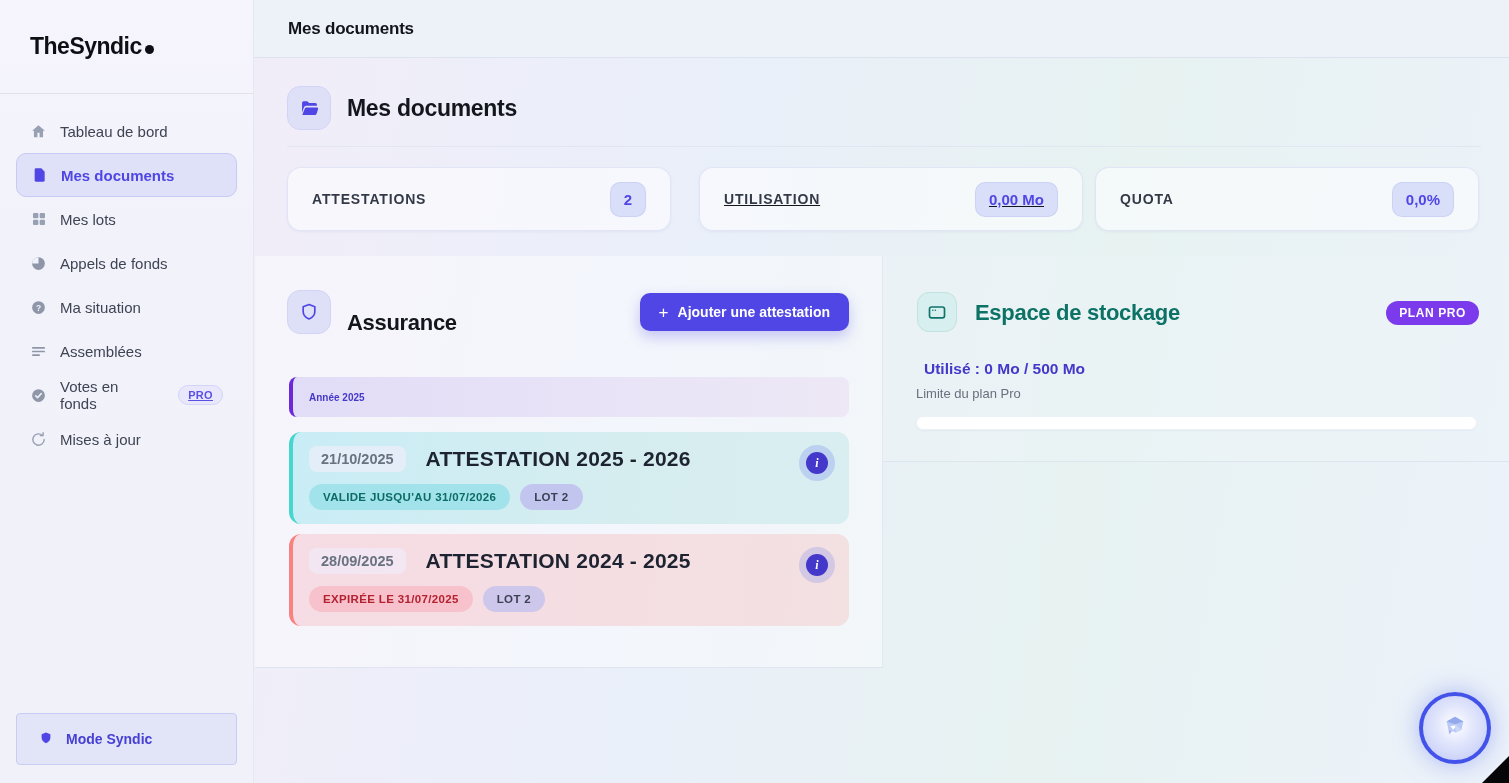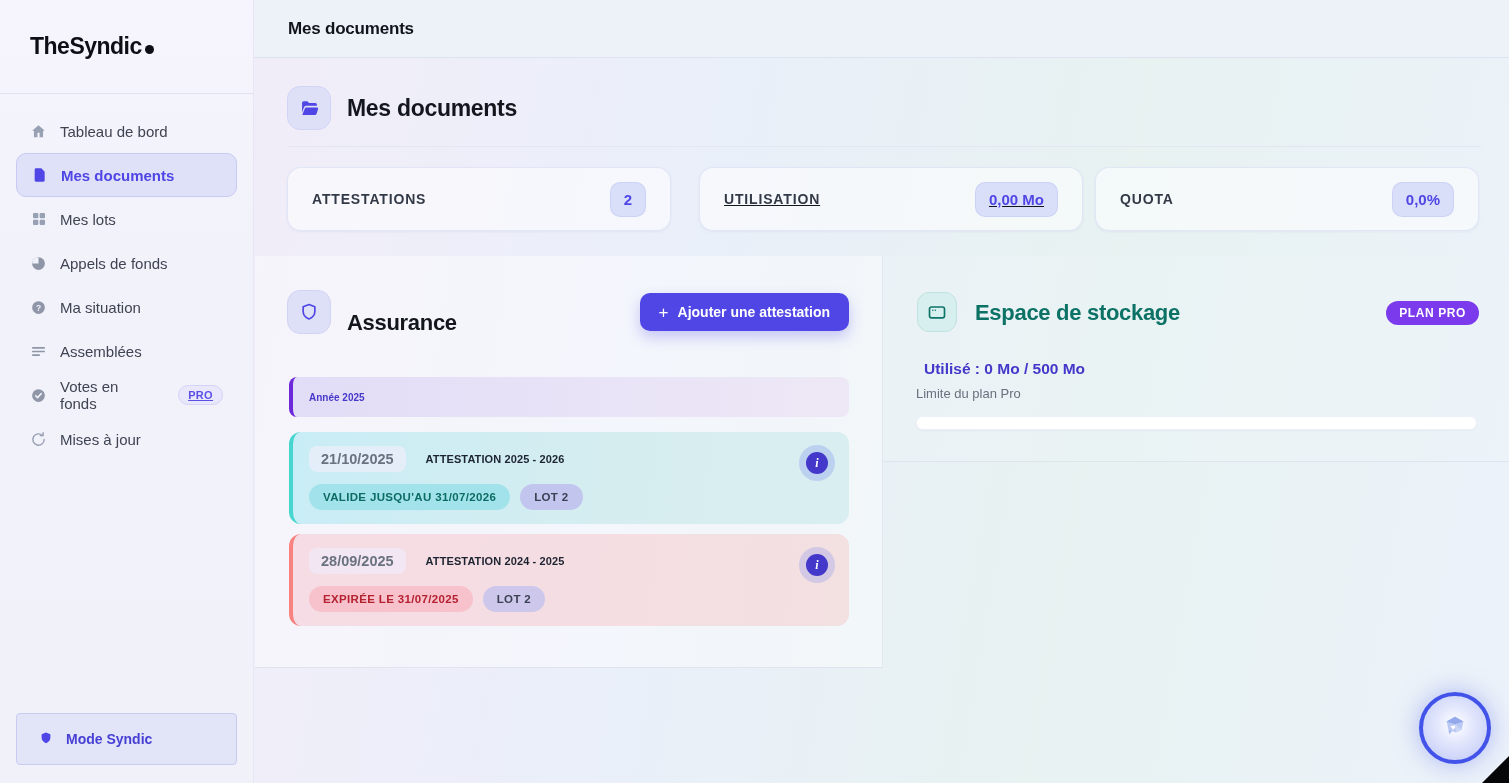--- a/index.html
+++ b/index.html
@@ -76,21 +76,21 @@
 
   .att-card { position:absolute; left:34px; width:560px; height:92px; border-radius:12px; padding:14px 16px; }
   .att-card.valid { top:176px; border-left:4px solid #45d6cf;
     background:linear-gradient(95deg,#c9edf6 0%,#d6edef 60%,#d9eef0 100%); }
   .att-card.expired { top:278px; border-left:4px solid #f8827f;
     background:linear-gradient(95deg,#f6dce4 0%,#f3e0e1 100%); }
   .att-row1 { display:flex; align-items:center; }
   .date-chip { background:rgba(236,238,250,0.75); border-radius:8px; padding:5px 12px;
     font-size:14.5px; font-weight:700; color:#6a7280; }
   .att-card.expired .date-chip { background:rgba(240,233,247,0.75); }
-  .att-title { margin-left:20px; font-size:11px; font-weight:800; color:#1d2330; letter-spacing:0.01em; }
+  .att-title { margin-left:20px; font-size:21px; font-weight:800; color:#1d2330; letter-spacing:0.01em; }
   .info-btn { position:absolute; right:14px; top:13px; width:36px; height:36px; border-radius:50%;
     background:rgba(164,185,238,0.55); display:flex; align-items:center; justify-content:center;
     border:none; cursor:pointer; }
   .att-card.expired .info-btn { background:rgba(179,177,232,0.5); }
   .info-inner { width:22px; height:22px; border-radius:50%; background:#4338ca; color:#fff;
     font-size:12px; font-weight:700; display:flex; align-items:center; justify-content:center;
     font-family:"Liberation Serif", serif; font-style:italic; }
   .att-row2 { display:flex; gap:10px; margin-top:12px; }
   .pill { height:26px; border-radius:13px; display:flex; align-items:center; padding:0 14px;
     font-size:11.5px; font-weight:700; letter-spacing:0.03em; }

